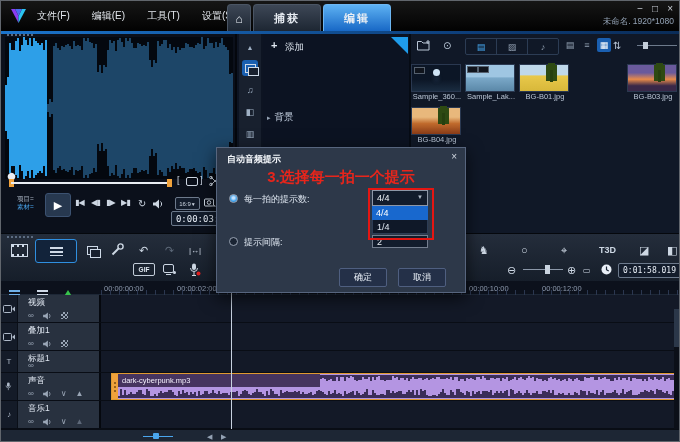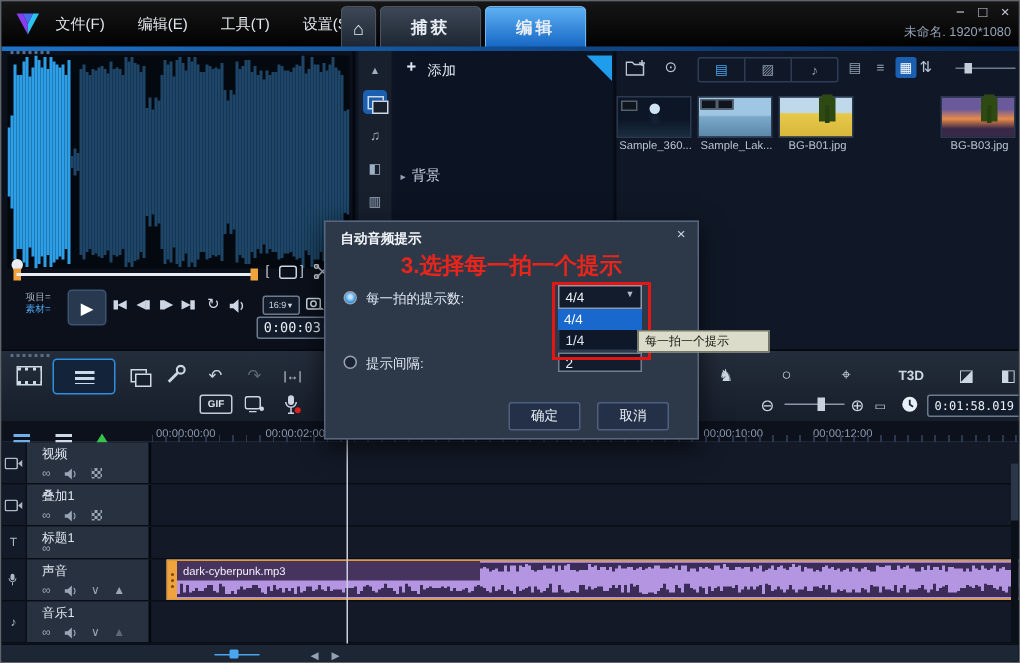--- a/index.html
+++ b/index.html
@@ -394,20 +394,24 @@
         <div class="tlabel">Sample_Lak...</div>
       </div>
       <div class="abs" style="left:108px;top:30px">
         <div class="thumb th3 tree-sil"></div>
         <div class="tlabel">BG-B01.jpg</div>
       </div>
       <div class="abs" style="left:216px;top:30px">
         <div class="thumb th5 tree-sil"></div>
         <div class="tlabel">BG-B03.jpg</div>
       </div>
+      <div class="abs" style="left:0px;top:73px">
+        <div class="thumb th6 tree-sil"></div>
+        <div class="tlabel">BG-B04.jpg</div>
+      </div>
     </div>
   </div>
 
   <div id="tb" class="abs">
     <div id="tb-dots" class="abs" style="left:6px;top:2px"></div>
     <span class="abs tbi" style="left:10px">
         <i class="filmchip"></i>
       </span>
     <div class="abs selbox">
         <i class="ibars"></i>
@@ -1065,23 +1069,20 @@
         <span>4/4</span>
       </div>
     <span id="dd-caret" class="abs">▼</span>
     <div id="opt1" class="opt abs">
         <span>4/4</span>
       </div>
     <div id="opt2" class="opt abs">
         <span>1/4</span>
       </div>
     <div id="redbox" class="abs"></div>
-    <div id="tip" class="abs">
-        <span>每一拍一个提示</span>
-      </div>
 
     <span class="rad abs" style="left:12px;top:89px"></span>
     <span class="dlbl abs" style="left:27px;top:88px">提示间隔:</span>
     <div id="ival" class="abs">
         <span>2</span>
       </div>
 
     <div class="dbtn abs" style="left:122px">
         <span>确定</span>
       </div>

